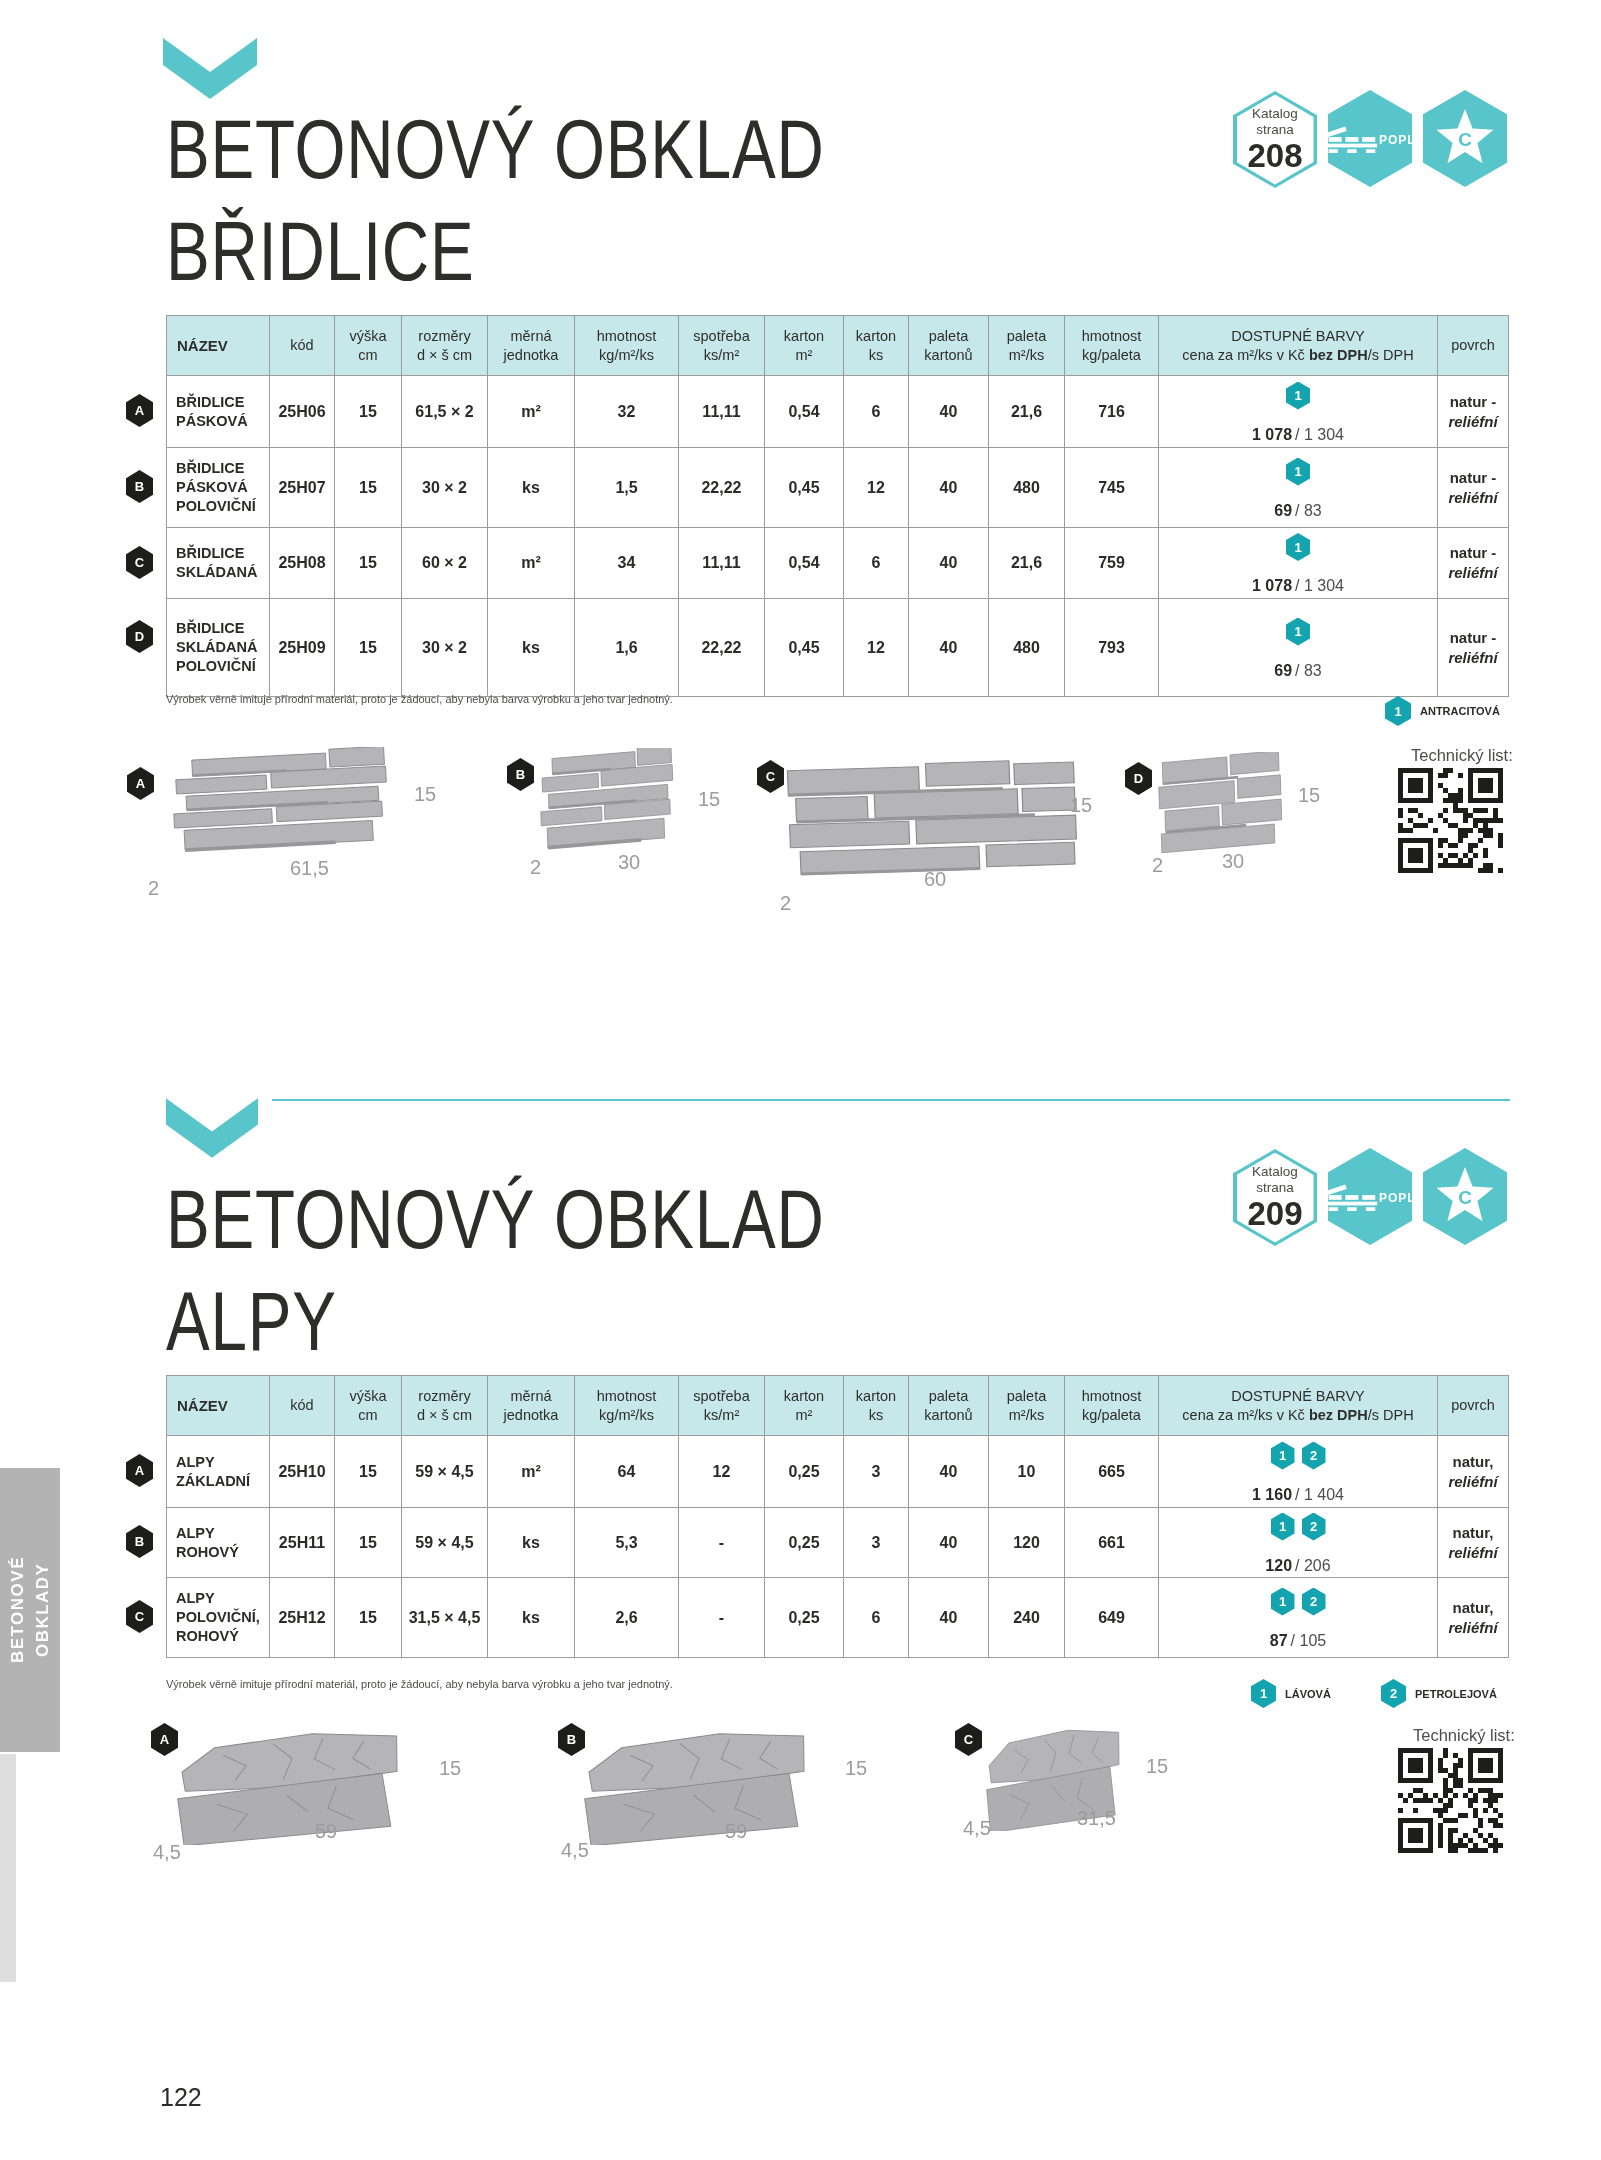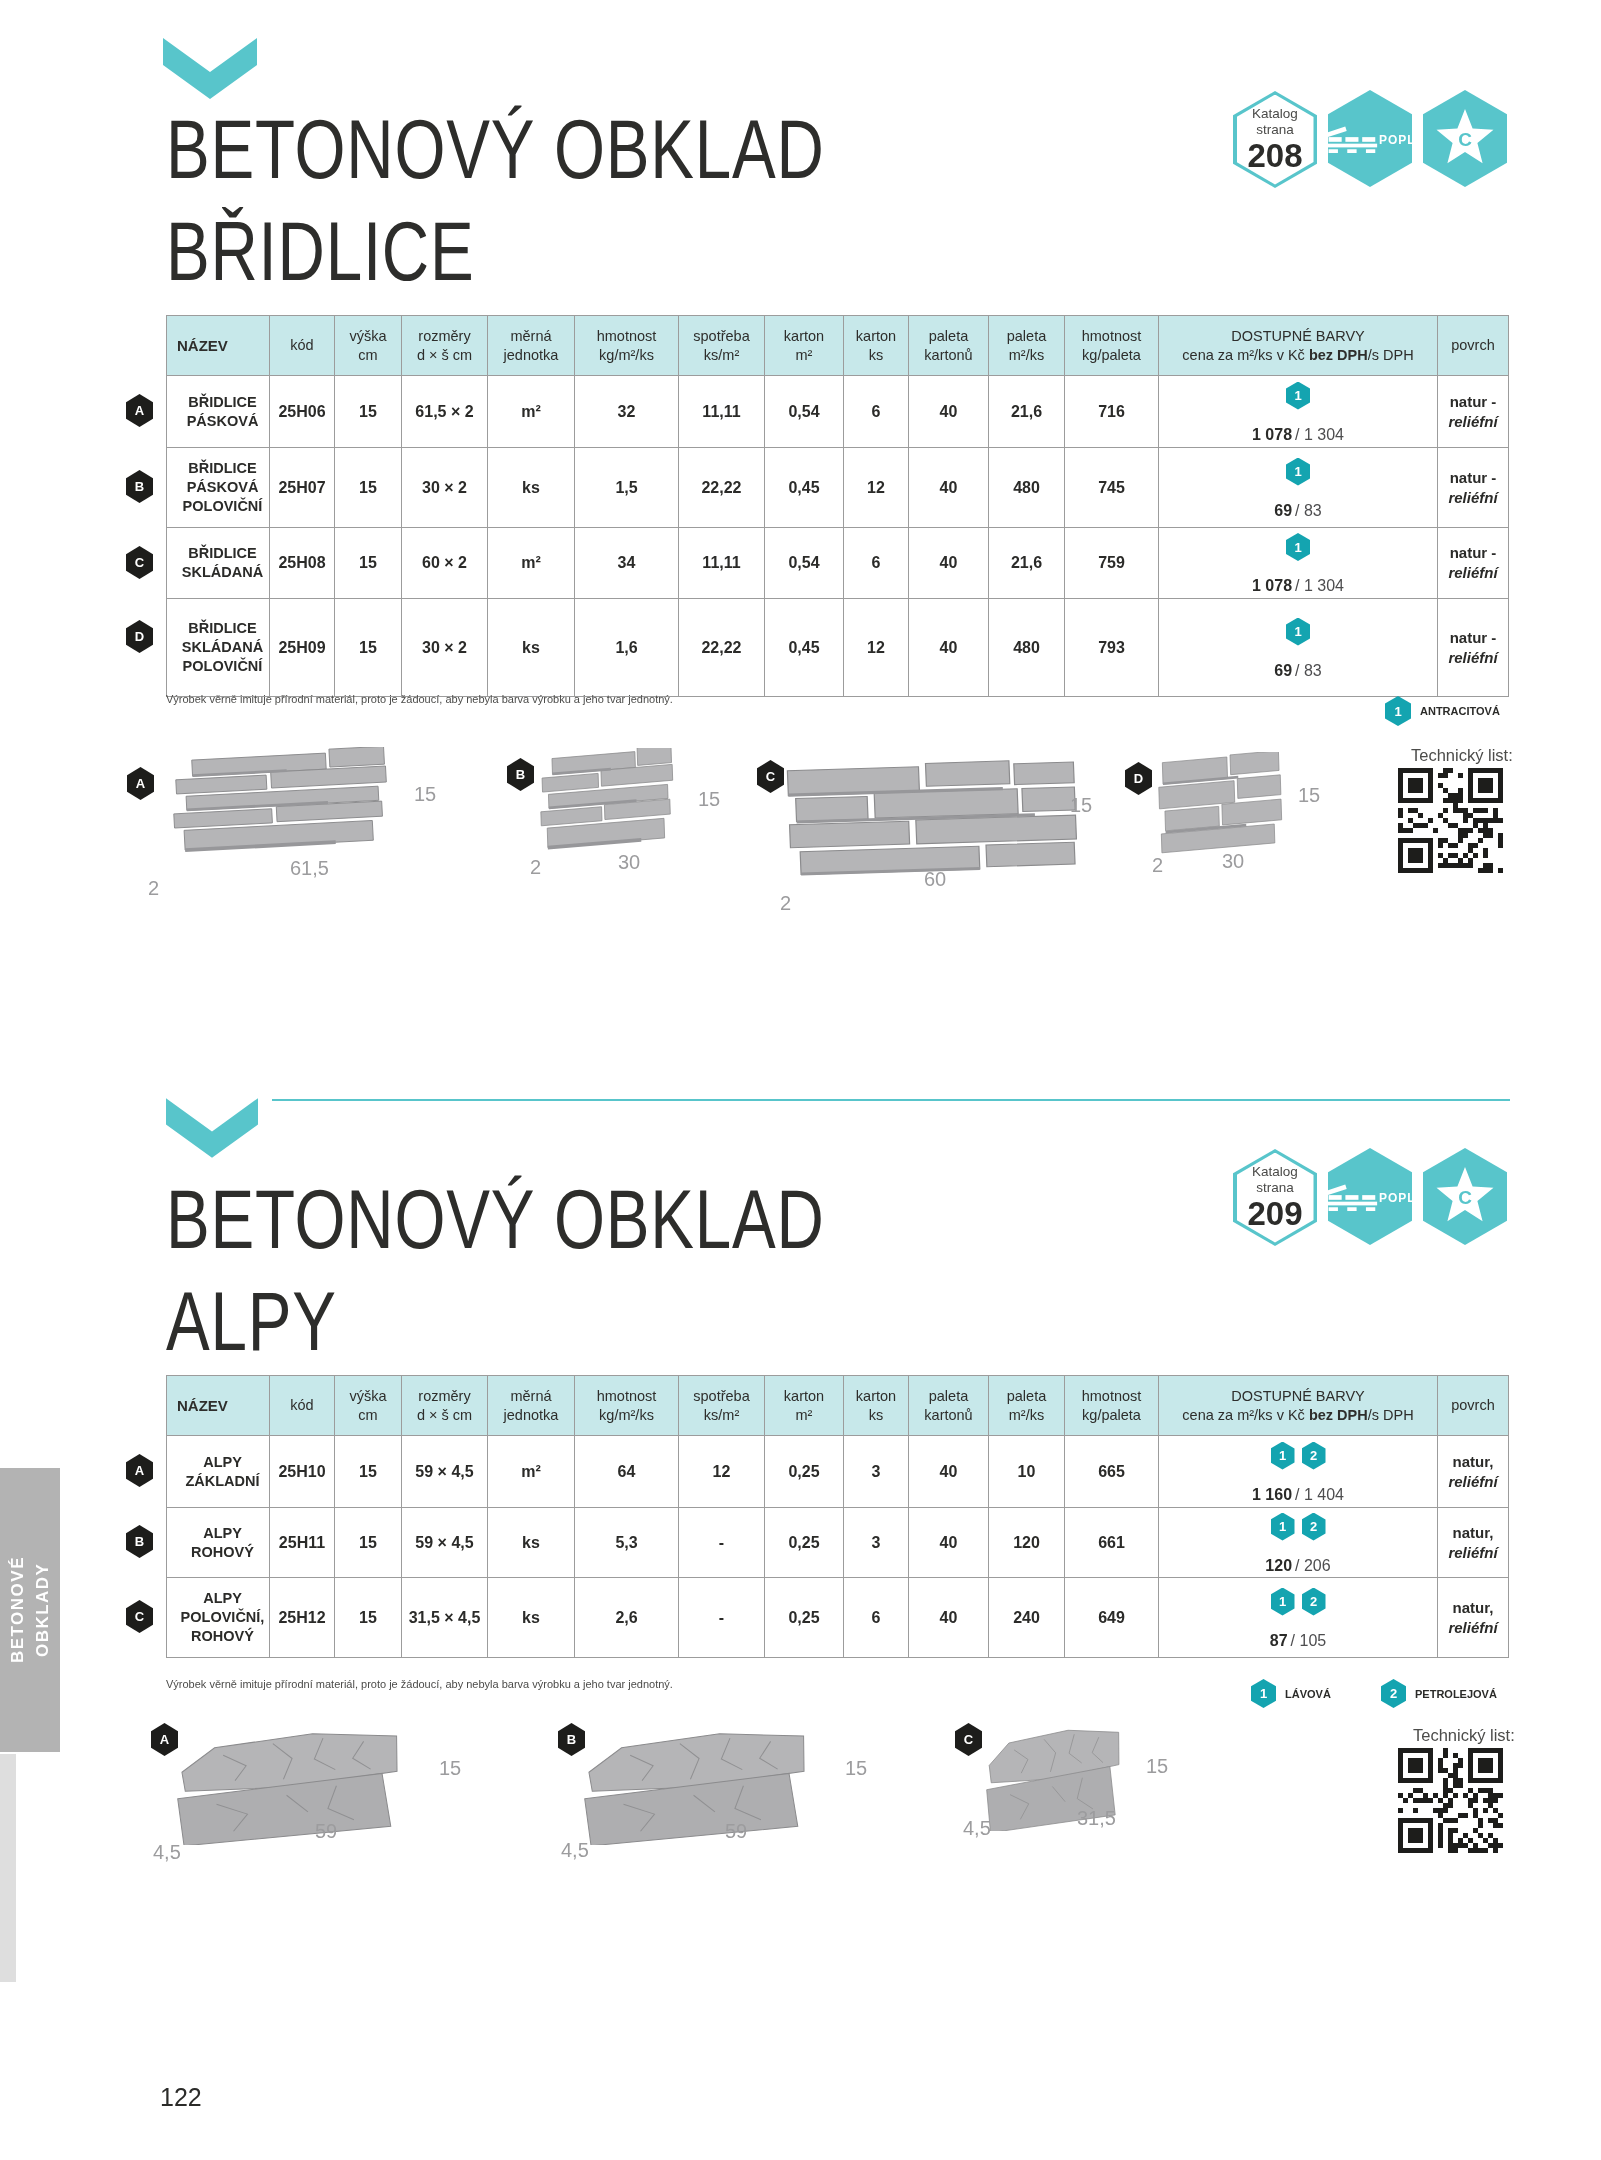--- a/index.html
+++ b/index.html
@@ -37,21 +37,21 @@
         display:flex;align-items:center;justify-content:center;font-size:13px;font-weight:700}
 
   
   table.spec{position:absolute;border-collapse:collapse;table-layout:fixed;width:1342px;background:#fff}
   .spec th{background:#c7e8ea;border:1px solid #9c9c9c;font-weight:400;font-size:14.5px;
         color:#2e2e2c;line-height:19px;text-align:center;vertical-align:middle}
   .spec th .hl{display:block}
   .spec th.h-nazev{font-weight:700;text-align:left;padding-left:10px;font-size:15px}
   .spec td{border:1px solid #9c9c9c;text-align:center;vertical-align:middle;
         font-size:16px;font-weight:700;color:#2b2b29}
-  .spec td.c-name{text-align:center;padding-left:9px;font-size:14.5px;line-height:19px}
+  .spec td.c-name{text-align:left;padding-left:9px;font-size:14.5px;line-height:19px}
   .c-price .hexrow{display:flex;justify-content:center;gap:7px;margin-top:2px}
   .c-price .pricerow{margin-top:16px;white-space:nowrap}
   .c-price .palt{font-weight:400;color:#4d4d4f;margin-left:3px}
   .c-pov span{display:block;line-height:20px;font-size:15px}
   .c-pov .pv2{font-style:italic}
 
   
   .note{position:absolute;font-size:11px;color:#4c4c4a}
   .legend{position:absolute;display:flex;align-items:center;gap:9px}
   .legend .lbl{font-size:11px;font-weight:700;color:#2b2b29}

